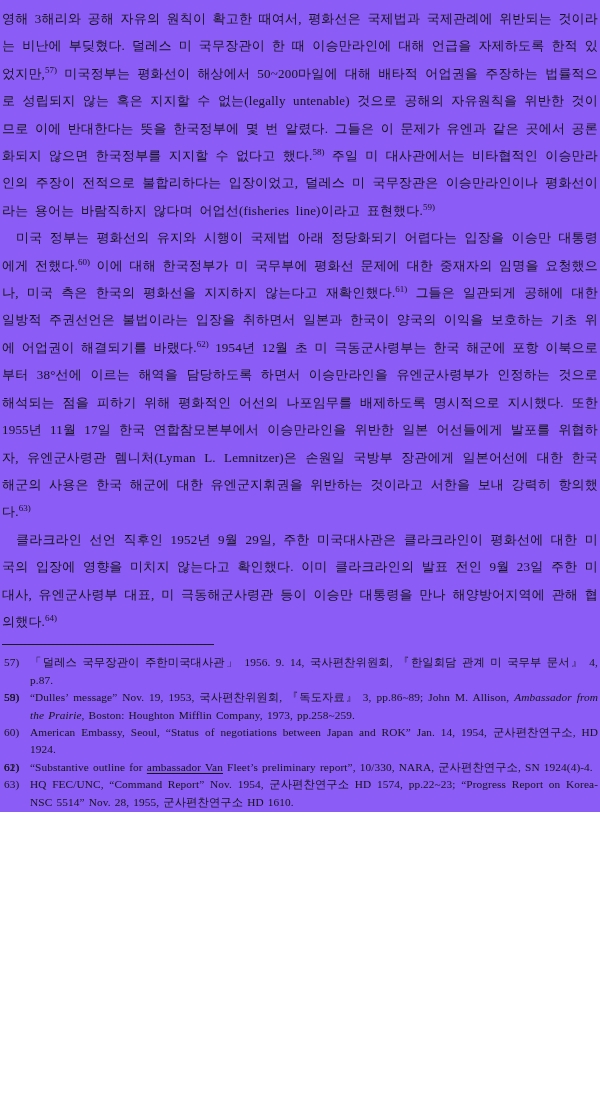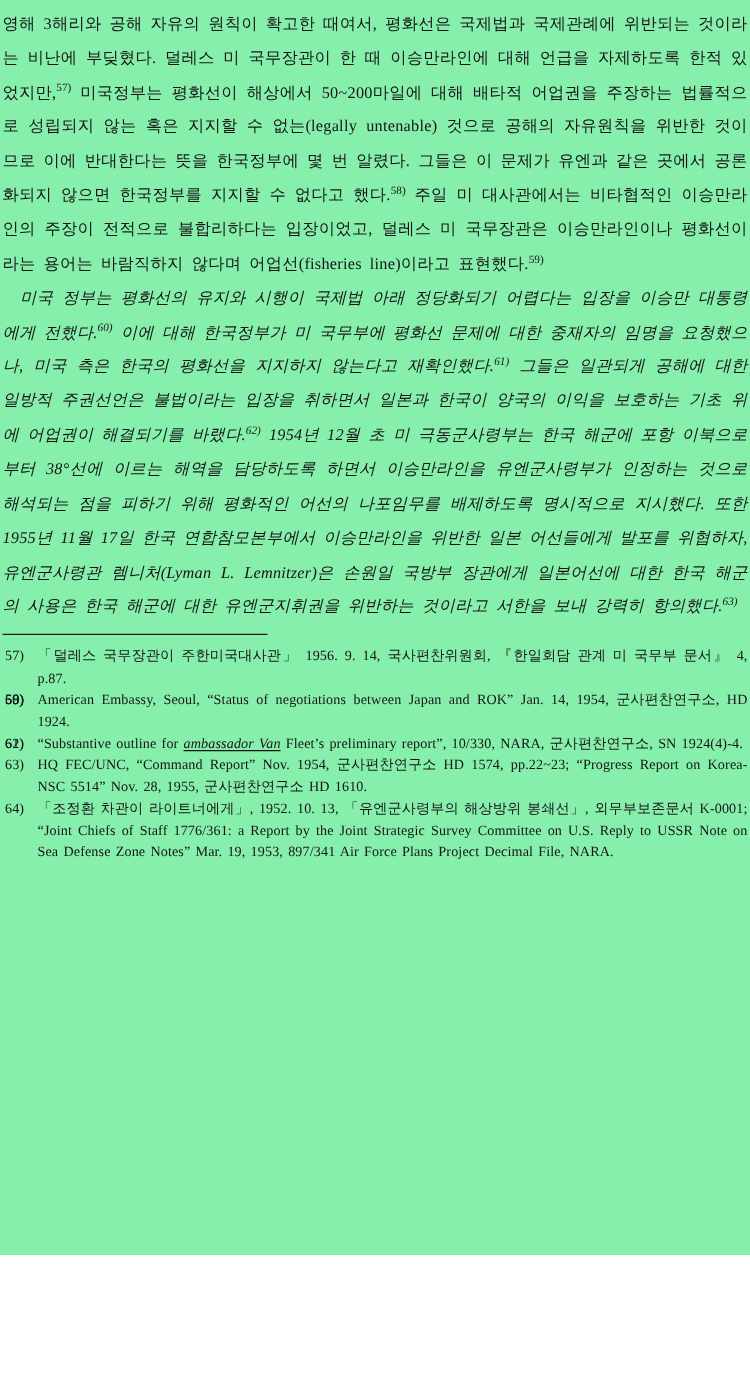--- a/index.html
+++ b/index.html
@@ -4,35 +4,35 @@
 <style>
   html, body { margin: 0; padding: 0; background: #ffffff; }
   body {
     width: 600px; height: 1106px;
     font-family: "Liberation Serif", "DejaVu Serif", serif;
     color: #151515;
     -webkit-font-smoothing: antialiased;
   }
   .page {
     position: relative;
-    width: 600px; height: 1004px;
+    width: 600px; height: 812px;
     box-sizing: border-box;
     padding: 5px 2px 0 2px;
-    background: #86efac;
+    background: #8b5cf6;
     overflow: hidden;
   }
   .body-text .para {
     margin: 0;
     font-size: 13px;
     line-height: 27.4px;
     text-align: justify;
     word-spacing: 3px;
     letter-spacing: 0.2px;
   }
-  .body-text .para.indent { text-indent: 14px; font-style: italic; }
+  .body-text .para.indent { text-indent: 14px; }
   .para sup {
     font-size: 9px;
     line-height: 0;
     vertical-align: 5px;
     letter-spacing: 0;
     word-spacing: 0;
   }
   .fn-sep {
     border: none;
     border-top: 1.6px solid #1c1c1c;
@@ -47,34 +47,35 @@
     line-height: 17.4px;
     text-align: justify;
     word-spacing: 1.2px;
     letter-spacing: 0.1px;
   }
   .footnote .fn-num {
     position: absolute;
     left: 2px; top: 0;
   }
   .footnote i { font-style: italic; }
-  .footnote u { text-decoration: underline; text-underline-offset: 2px; font-style: italic; }
+  .footnote u { text-decoration: underline; text-underline-offset: 2px; }
 </style>
 </head>
 <body>
 
 <div class="page">
   <div class="body-text">
       <p class="para">영해 3해리와 공해 자유의 원칙이 확고한 때여서, 평화선은 국제법과 국제관례에 위반되는 것이라는 비난에 부딪혔다. 덜레스 미 국무장관이 한 때 이승만라인에 대해 언급을 자제하도록 한적 있었지만,<sup>57)</sup> 미국정부는 평화선이 해상에서 50~200마일에 대해 배타적 어업권을 주장하는 법률적으로 성립되지 않는 혹은 지지할 수 없는(legally untenable) 것으로 공해의 자유원칙을 위반한 것이므로 이에 반대한다는 뜻을 한국정부에 몇 번 알렸다. 그들은 이 문제가 유엔과 같은 곳에서 공론화되지 않으면 한국정부를 지지할 수 없다고 했다.<sup>58)</sup> 주일 미 대사관에서는 비타협적인 이승만라인의 주장이 전적으로 불합리하다는 입장이었고, 덜레스 미 국무장관은 이승만라인이나 평화선이라는 용어는 바람직하지 않다며 어업선(fisheries line)이라고 표현했다.<sup>59)</sup></p>
       <p class="para indent">미국 정부는 평화선의 유지와 시행이 국제법 아래 정당화되기 어렵다는 입장을 이승만 대통령에게 전했다.<sup>60)</sup> 이에 대해 한국정부가 미 국무부에 평화선 문제에 대한 중재자의 임명을 요청했으나, 미국 측은 한국의 평화선을 지지하지 않는다고 재확인했다.<sup>61)</sup> 그들은 일관되게 공해에 대한 일방적 주권선언은 불법이라는 입장을 취하면서 일본과 한국이 양국의 이익을 보호하는 기초 위에 어업권이 해결되기를 바랬다.<sup>62)</sup> 1954년 12월 초 미 극동군사령부는 한국 해군에 포항 이북으로부터 38°선에 이르는 해역을 담당하도록 하면서 이승만라인을 유엔군사령부가 인정하는 것으로 해석되는 점을 피하기 위해 평화적인 어선의 나포임무를 배제하도록 명시적으로 지시했다. 또한 1955년 11월 17일 한국 연합참모본부에서 이승만라인을 위반한 일본 어선들에게 발포를 위협하자, 유엔군사령관 렘니처(Lyman L. Lemnitzer)은 손원일 국방부 장관에게 일본어선에 대한 한국 해군의 사용은 한국 해군에 대한 유엔군지휘권을 위반하는 것이라고 서한을 보내 강력히 항의했다.<sup>63)</sup></p>
+      <p class="para indent">클라크라인 선언 직후인 1952년 9월 29일, 주한 미국대사관은 클라크라인이 평화선에 대한 미국의 입장에 영향을 미치지 않는다고 확인했다. 이미 클라크라인의 발표 전인 9월 23일 주한 미 대사, 유엔군사령부 대표, 미 극동해군사령관 등이 이승만 대통령을 만나 해양방어지역에 관해 협의했다.<sup>64)</sup></p>
     </div>
   <hr class="fn-sep">
   <div class="footnote-list">
       <div class="footnote"><span class="fn-num">57)</span><span class="fn-text">「덜레스 국무장관이 주한미국대사관」 1956. 9. 14, 국사편찬위원회, 『한일회담 관계 미 국무부 문서』 4, p.87.</span></div>
       <div class="footnote"><span class="fn-num">58)</span></div>
-      <div class="footnote"><span class="fn-num">59)</span></div>
+      <div class="footnote"><span class="fn-num">59)</span><span class="fn-text">“Dulles’ message” Nov. 19, 1953, 국사편찬위원회, 『독도자료』 3, pp.86~89; John M. Allison, <i>Ambassador from the Prairie</i>, Boston: Houghton Mifflin Company, 1973, pp.258~259.</span></div>
       <div class="footnote"><span class="fn-num">60)</span><span class="fn-text">American Embassy, Seoul, “Status of negotiations between Japan and ROK” Jan. 14, 1954, 군사편찬연구소, HD 1924.</span></div>
       <div class="footnote"><span class="fn-num">61)</span></div>
       <div class="footnote"><span class="fn-num">62)</span><span class="fn-text">“Substantive outline for <u>ambassador Van</u> Fleet’s preliminary report”, 10/330, NARA, 군사편찬연구소, SN 1924(4)-4.</span></div>
       <div class="footnote"><span class="fn-num">63)</span><span class="fn-text">HQ FEC/UNC, “Command Report” Nov. 1954, 군사편찬연구소 HD 1574, pp.22~23; “Progress Report on Korea-NSC 5514” Nov. 28, 1955, 군사편찬연구소 HD 1610.</span></div>
       <div class="footnote"><span class="fn-num">64)</span><span class="fn-text">「조정환 차관이 라이트너에게」, 1952. 10. 13, 「유엔군사령부의 해상방위 봉쇄선」, 외무부보존문서 K-0001; “Joint Chiefs of Staff 1776/361: a Report by the Joint Strategic Survey Committee on U.S. Reply to USSR Note on Sea Defense Zone Notes” Mar. 19, 1953, 897/341 Air Force Plans Project Decimal File, NARA.</span></div>
     </div>
 </div>
 
 </body></html>

